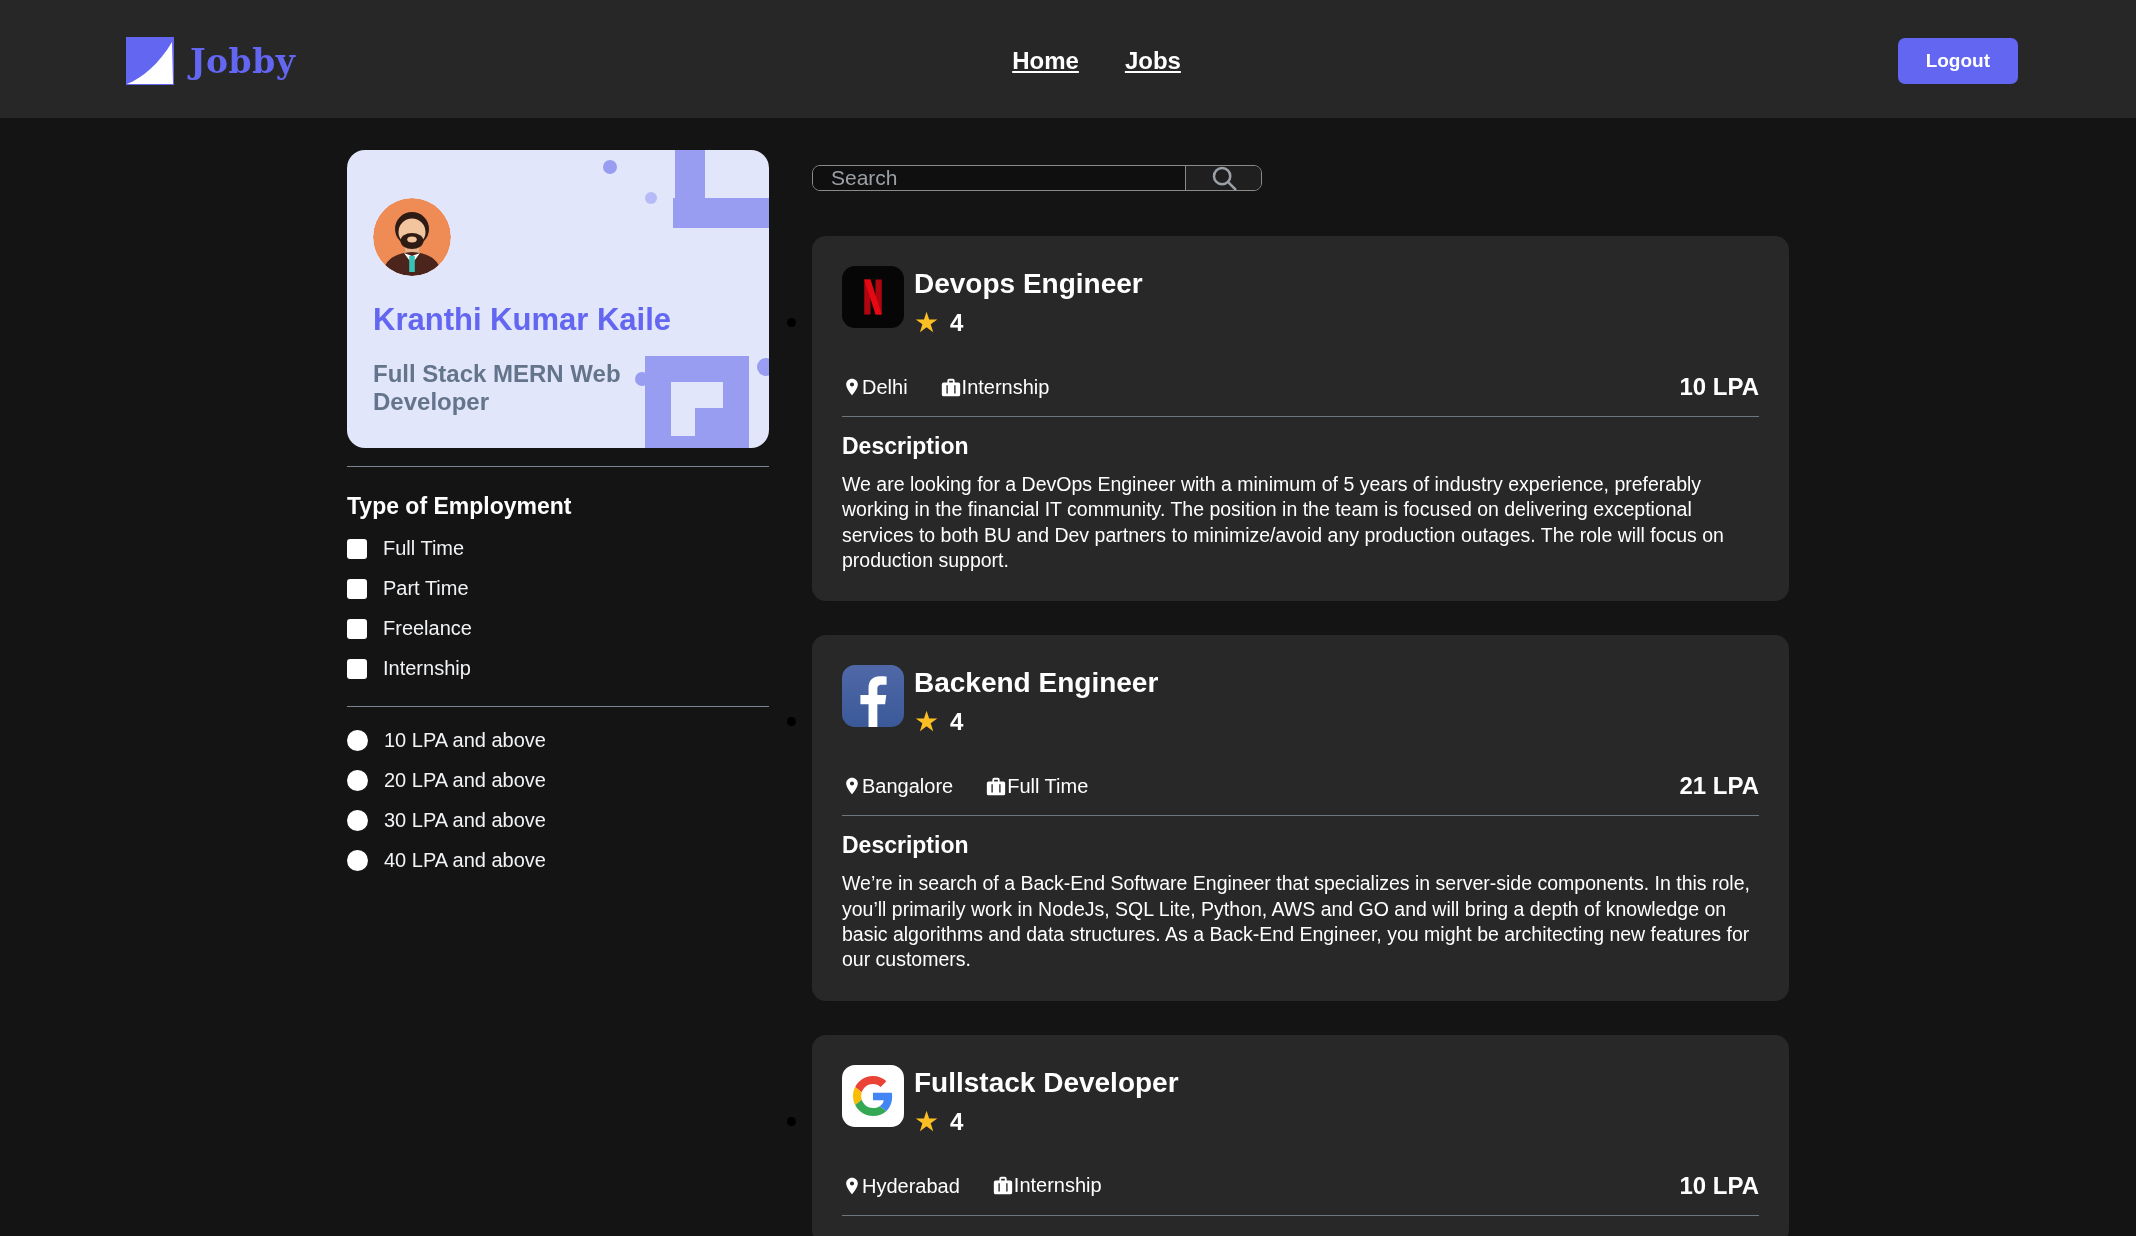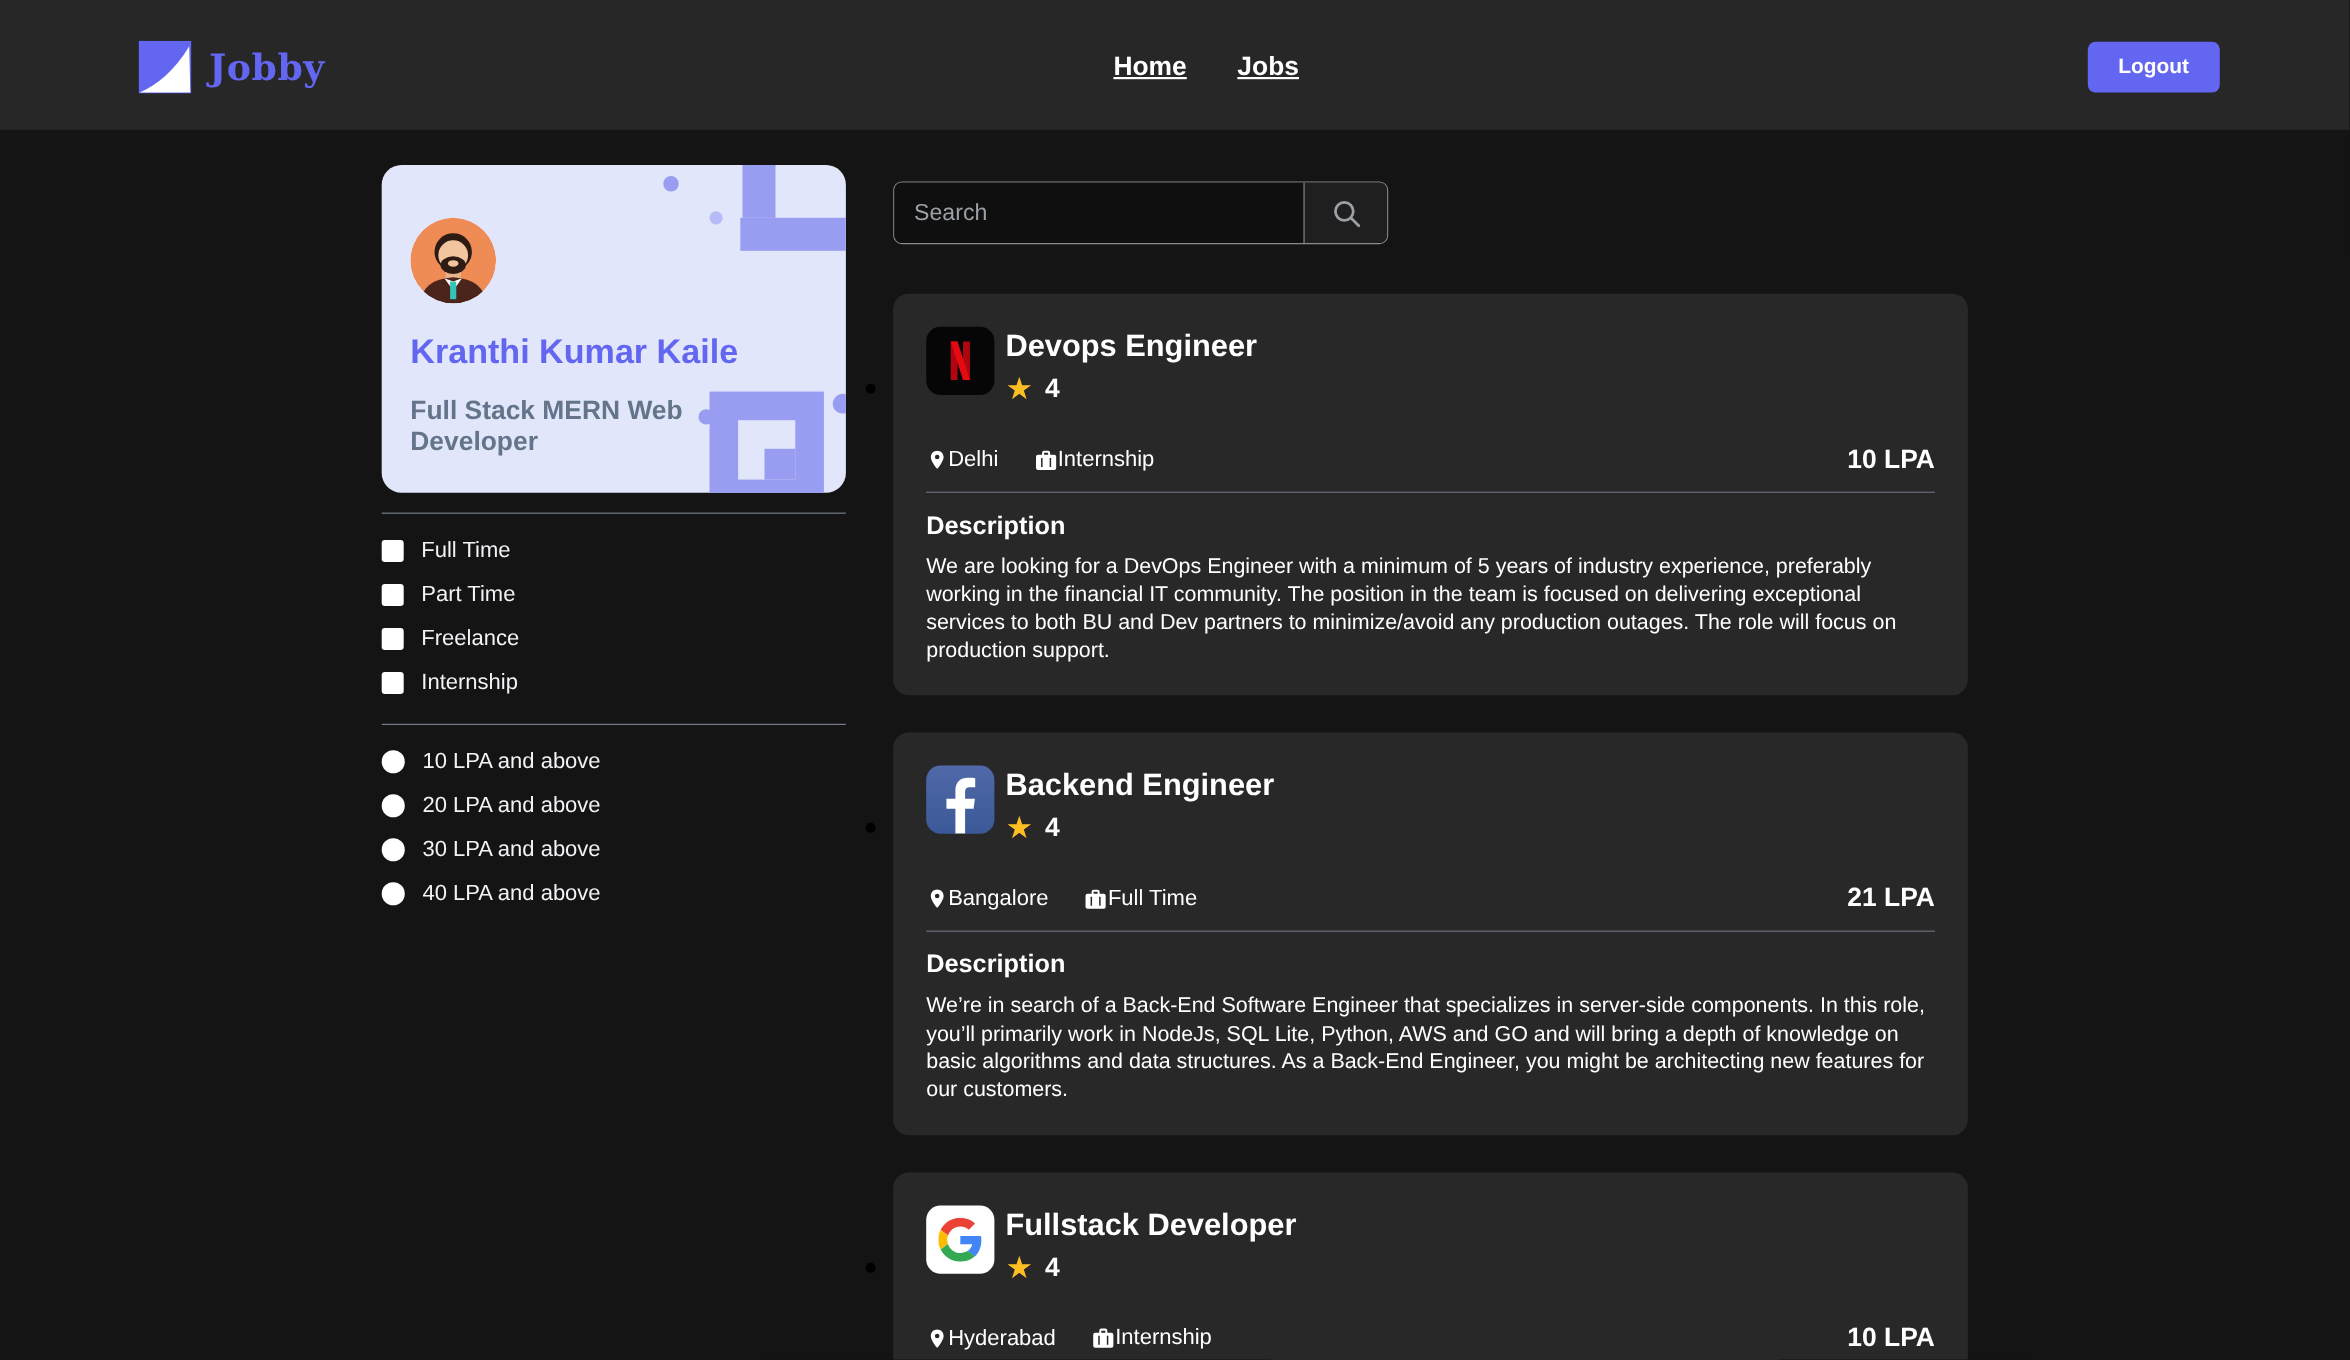--- a/index.html
+++ b/index.html
@@ -52,21 +52,21 @@
   .side-sep { border:none; border-top:1px solid #7d8590; margin:18px 0 0; }
   .filter-heading { font-size:23px; font-weight:700; margin-top:26px; }
   .option-row { display:flex; align-items:center; gap:16px; margin-top:17px; cursor:pointer; }
   .option-row:first-of-type { margin-top:22px; }
   .checkbox { width:20px; height:20px; background:#ffffff; border-radius:3px; flex-shrink:0; }
   .radio { width:21px; height:21px; background:#ffffff; border-radius:50%; flex-shrink:0; }
   .option-label { font-size:20px; font-weight:500; color:#f1f3f6; }
   .filter-block { margin-bottom:26px; }
   
   .search-bar {
-    display:flex; width:450px; height:57px;
+    display:flex; width:450px; height:26px;
     border:1px solid #8a8a8a; border-radius:8px; overflow:hidden;
   }
   .search-input {
     flex:1; background:#0f0f0f; border:none; outline:none;
     color:#e8eaed; font-size:21px; padding:0 18px;
     font-family:"Liberation Sans", sans-serif;
   }
   .search-input::placeholder { color:#9aa0a6; }
   .search-btn {
     width:76px; background:#1f1f1f; border:none; border-left:1px solid #8a8a8a;
@@ -150,20 +150,21 @@
           </g>
         </svg>
       </span>
       <div class="profile-name">Kranthi Kumar Kaile</div>
       <div class="profile-title">Full Stack MERN Web Developer</div>
     </div>
 
     <hr class="side-sep">
 
     <div class="filter-block">
+      <div class="filter-heading">Type of Employment</div>
       <div class="option-row">
         <span class="checkbox"></span>
         <span class="option-label">Full Time</span>
       </div>
       <div class="option-row">
         <span class="checkbox"></span>
         <span class="option-label">Part Time</span>
       </div>
       <div class="option-row">
         <span class="checkbox"></span>

